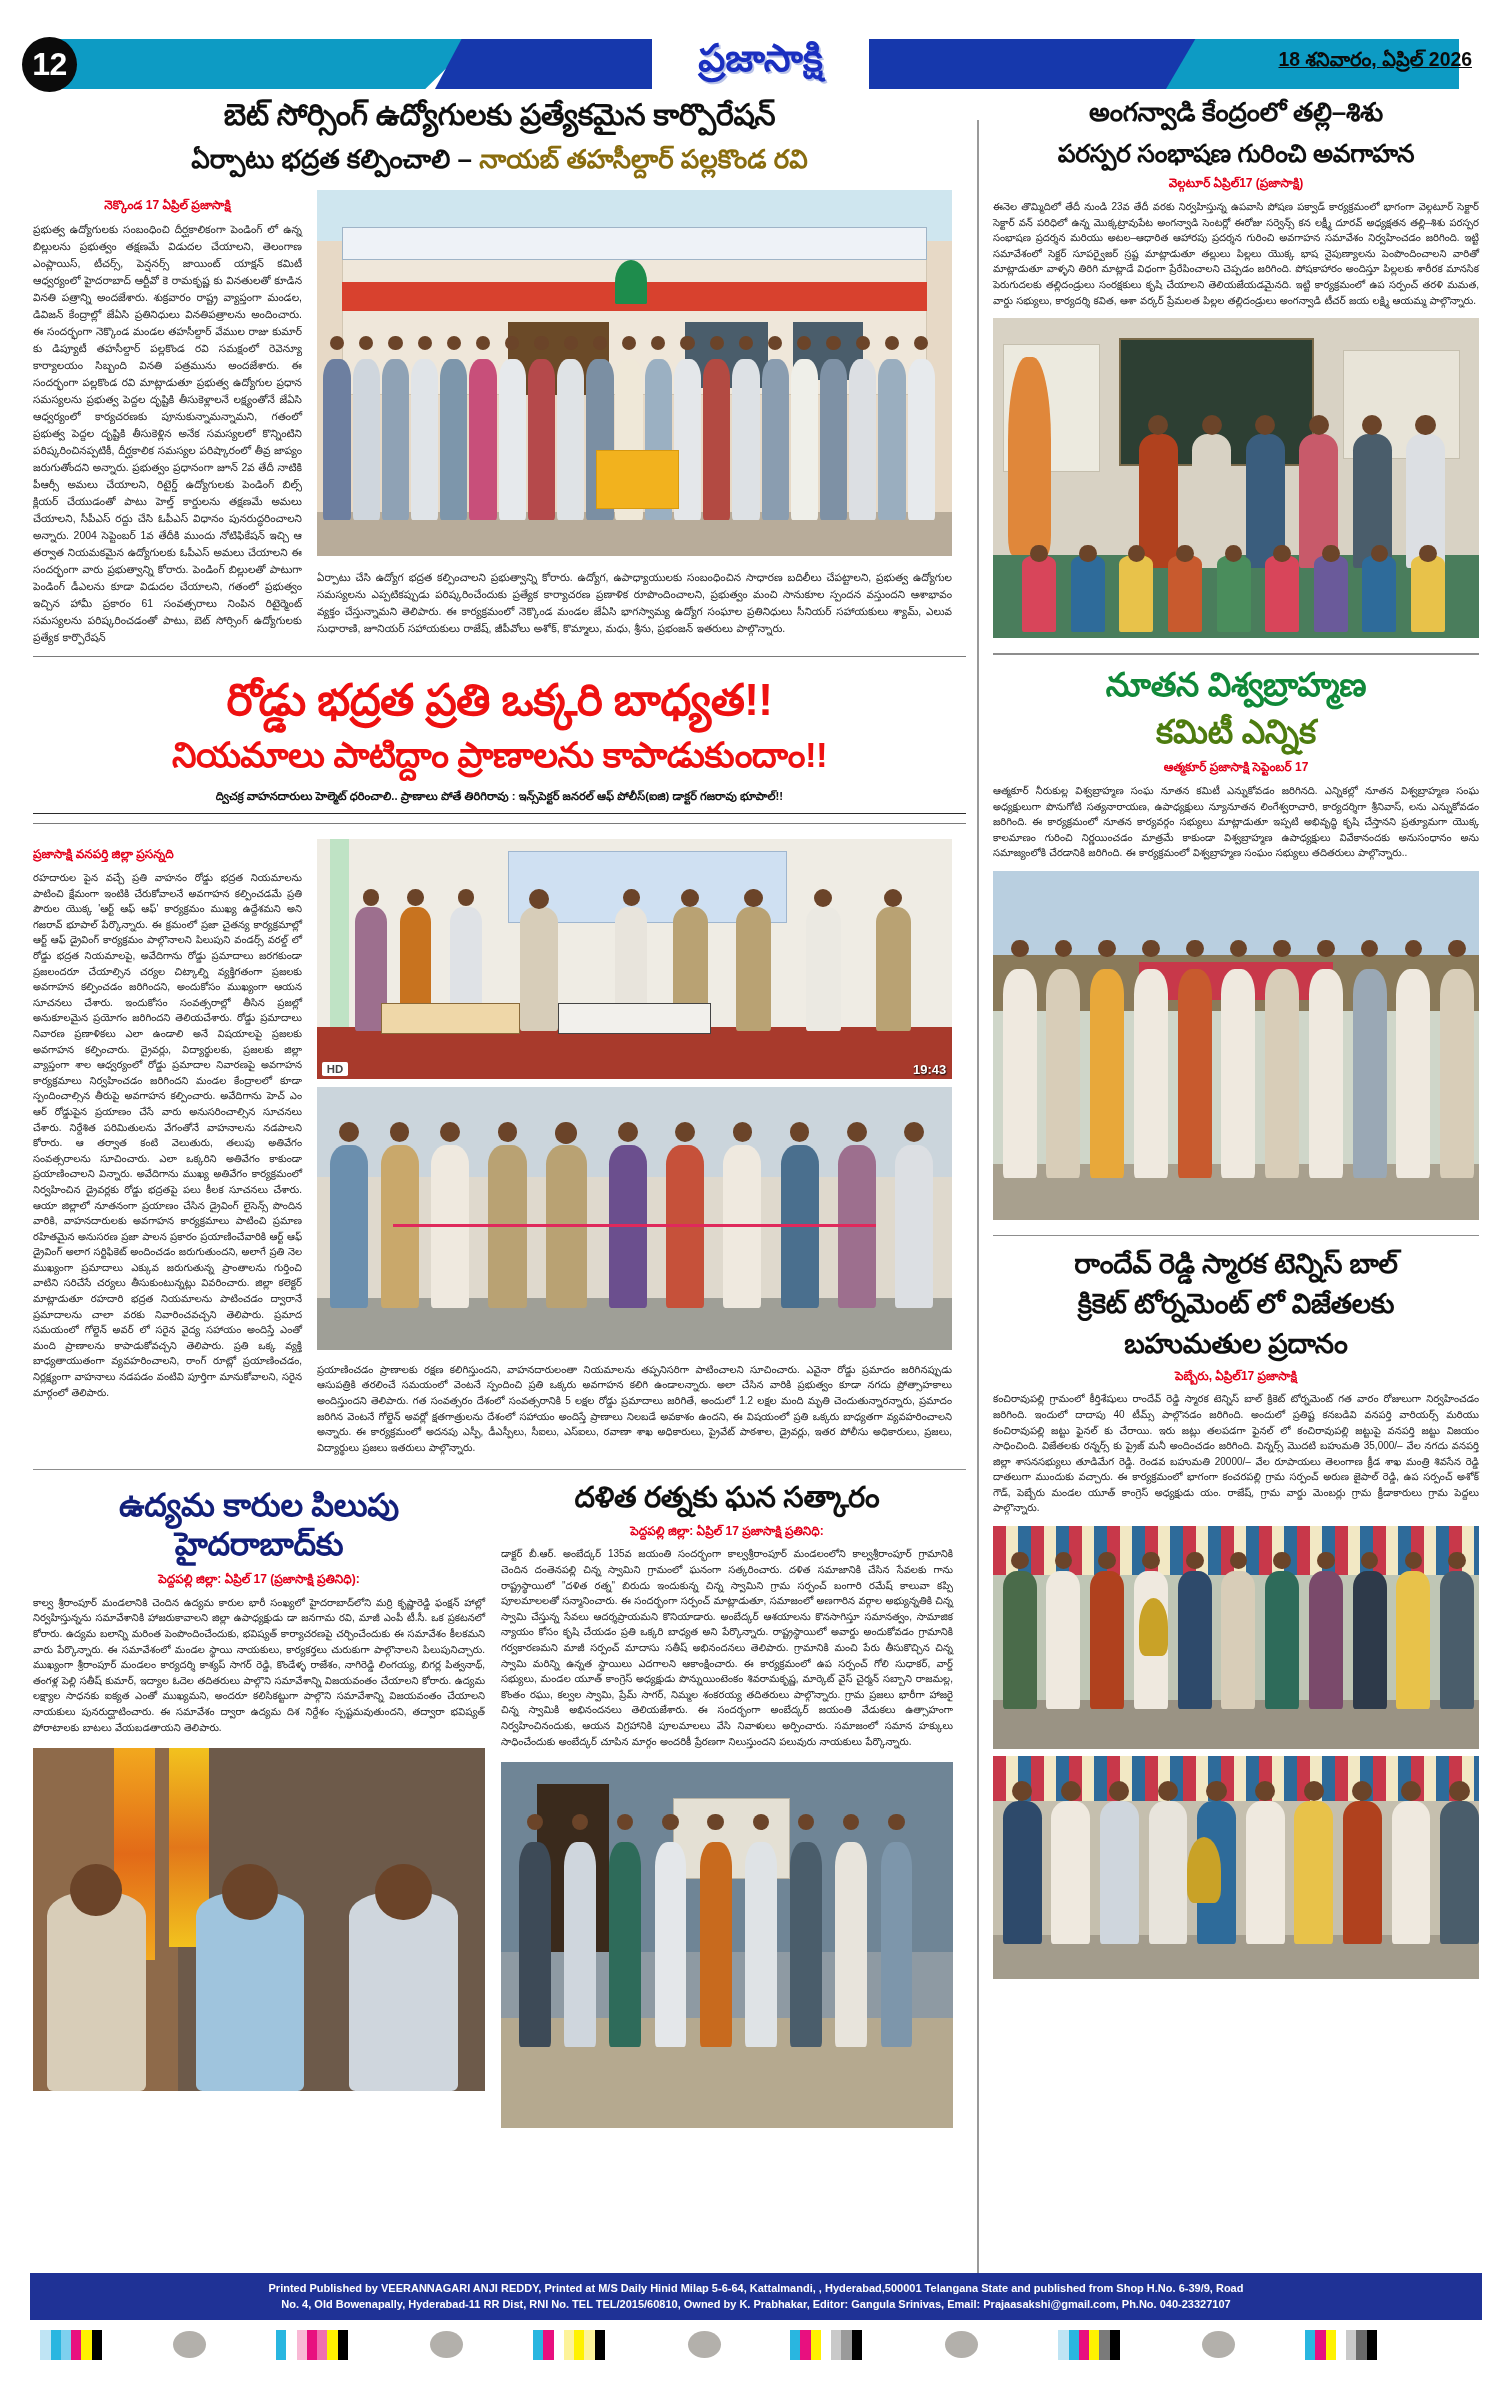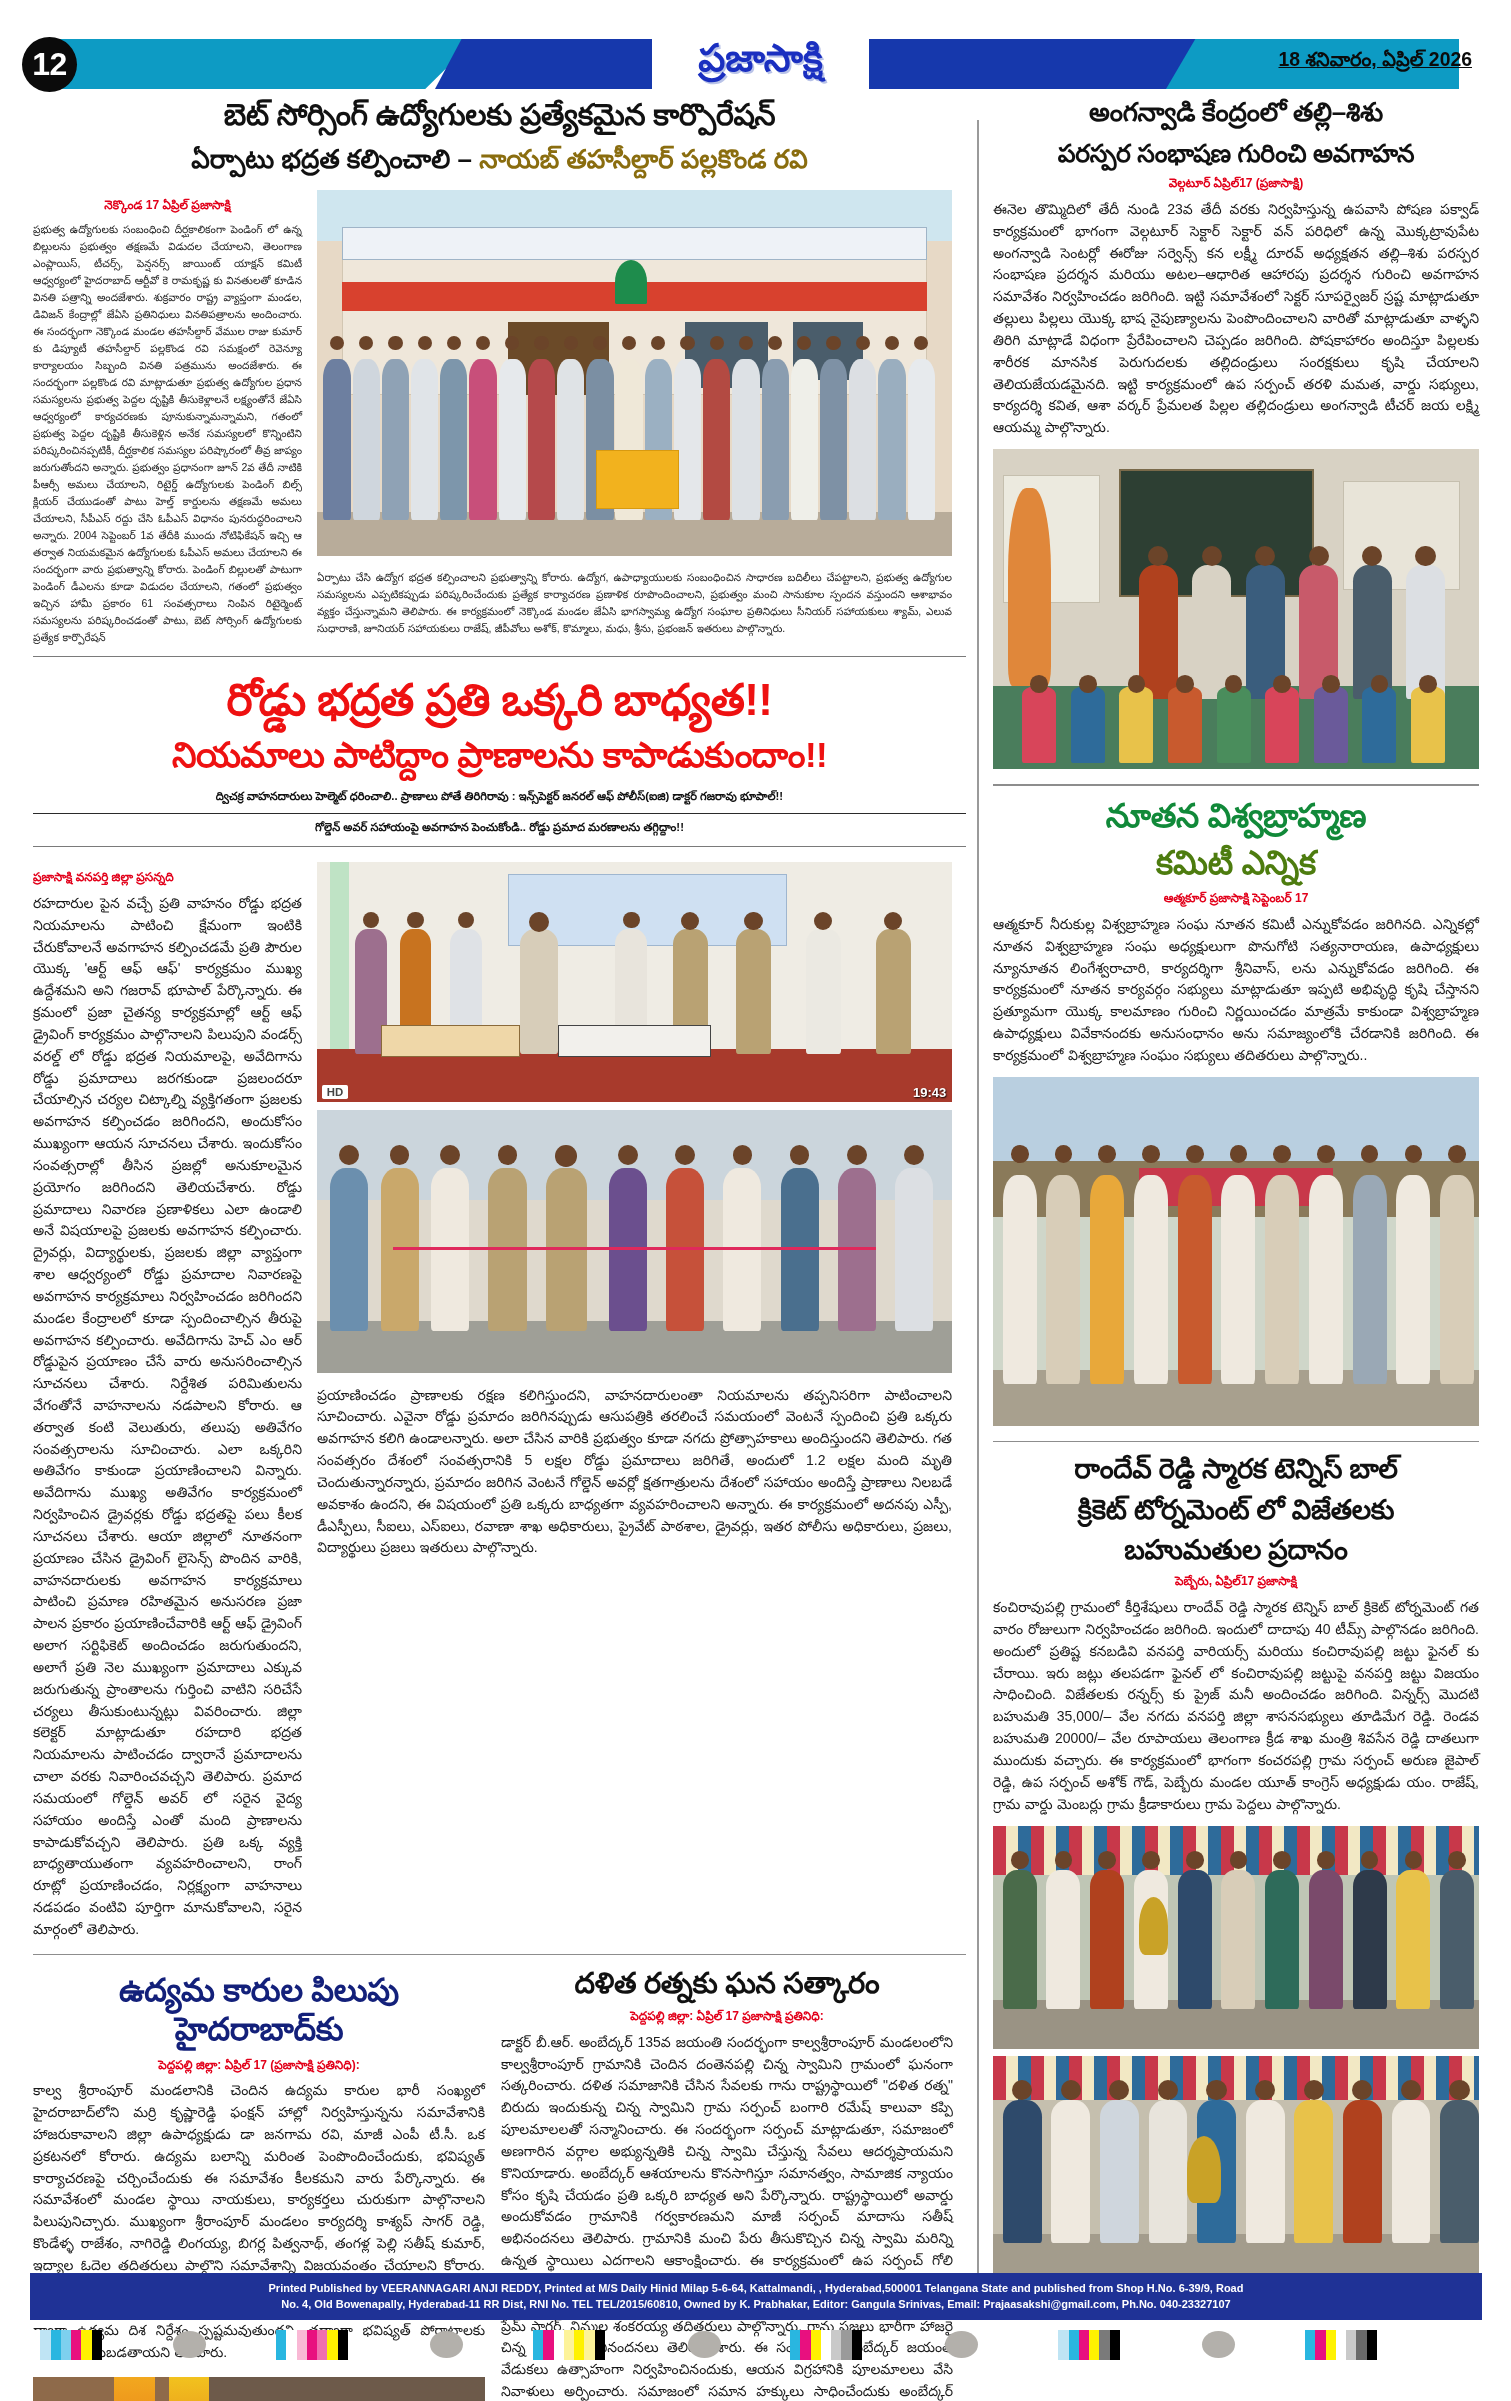--- a/index.html
+++ b/index.html
@@ -82,21 +82,21 @@
   }
   .byline-left { text-align: left; }
 
   
   .bodytext {
     font-size: 10.5px; line-height: 1.62; color: #1a1a1a;
     text-align: justify; text-justify: inter-word;
     font-family: "Liberation Sans", sans-serif;
     word-spacing: 0.6px;
   }
-  .bodytext.tight { font-size: 14px; line-height: 1.56; }
+  .bodytext.tight { font-size: 10px; line-height: 1.56; }
 
   
   .photo { position: relative; overflow: hidden; background: #c9c9c9; }
   .crowd { position:absolute; bottom:14%; left:0; width:100%; height:46%; }
   .crowd i {
     position:absolute; bottom:0; width:4.3%; height:100%;
     border-radius:40% 40% 6% 6% / 12% 12% 3% 3%;
   }
   .crowd i::after{
     content:''; position:absolute; left:24%; top:-14%;
@@ -220,21 +220,20 @@
           </div>
           <div class="bodytext" style="margin-top:12.6px;">ఏర్పాటు చేసి ఉద్యోగ భద్రత కల్పించాలని ప్రభుత్వాన్ని కోరారు. ఉద్యోగ, ఉపాధ్యాయులకు సంబంధించిన సాధారణ బదిలీలు చేపట్టాలని, ప్రభుత్వ ఉద్యోగుల సమస్యలను ఎప్పటికప్పుడు పరిష్కరించేందుకు ప్రత్యేక కార్యాచరణ ప్రణాళిక రూపొందించాలని, ప్రభుత్వం మంచి సానుకూల స్పందన వస్తుందని ఆశాభావం వ్యక్తం చేస్తున్నామని తెలిపారు. ఈ కార్యక్రమంలో నెక్కొండ మండల జేఏసి భాగస్వామ్య ఉద్యోగ సంఘాల ప్రతినిధులు సీనియర్ సహాయకులు శ్యామ్, ఎలువ సుధారాణి, జూనియర్ సహాయకులు రాజేష్, జీపీవోలు అశోక్, కొమ్మాలు, మధు, శ్రీను, ప్రభంజన్ ఇతరులు పాల్గొన్నారు.</div>
         </div>
       </div>
     </div>
 
     <div class="promo">
       <div class="l1">రోడ్డు భద్రత ప్రతి ఒక్కరి బాధ్యత!!</div>
       <div class="l2">నియమాలు పాటిద్దాం ప్రాణాలను కాపాడుకుందాం!!</div>
       <div class="p1">ద్విచక్ర వాహనదారులు హెల్మెట్ ధరించాలి.. ప్రాణాలు పోతే తిరిగిరావు : ఇన్స్‌పెక్టర్ జనరల్ ఆఫ్ పోలీస్(ఐజి) డాక్టర్ గజరావు భూపాల్!!</div>
-      <div class="p2">గోల్డెన్ అవర్ సహాయంపై అవగాహన పెంచుకోండి.. రోడ్డు ప్రమాద మరణాలను తగ్గిద్దాం!!</div>
     </div>
 
     <div style="display:flex; gap:15px; margin-top:15px;">
       <div style="width:269px;">
         <div class="byline byline-left">ప్రజాసాక్షి వనపర్తి జిల్లా ప్రసన్నది</div>
         <div class="bodytext tight">రహదారుల పైన వచ్చే ప్రతి వాహనం రోడ్డు భద్రత నియమాలను పాటించి క్షేమంగా ఇంటికి చేరుకోవాలనే అవగాహన కల్పించడమే ప్రతి పౌరుల యొక్క 'ఆర్ట్ ఆఫ్ ఆఫ్' కార్యక్రమం ముఖ్య ఉద్దేశమని అని గజరావ్ భూపాల్ పేర్కొన్నారు. ఈ క్రమంలో ప్రజా చైతన్య కార్యక్రమాల్లో ఆర్ట్ ఆఫ్ డ్రైవింగ్ కార్యక్రమం పాల్గొనాలని పిలుపుని వండర్స్ వరల్డ్ లో రోడ్డు భద్రత నియమాలపై, అవేదిగాను రోడ్డు ప్రమాదాలు జరగకుండా ప్రజలందరూ చేయాల్సిన చర్యల చిట్కాల్ని వ్యక్తిగతంగా ప్రజలకు అవగాహన కల్పించడం జరిగిందని, అందుకోసం ముఖ్యంగా ఆయన సూచనలు చేశారు. ఇందుకోసం సంవత్సరాల్లో తీసిన ప్రజల్లో అనుకూలమైన ప్రయోగం జరిగిందని తెలియచేశారు. రోడ్డు ప్రమాదాలు నివారణ ప్రణాళికలు ఎలా ఉండాలి అనే విషయాలపై ప్రజలకు అవగాహన కల్పించారు. ద్రైవర్లు, విద్యార్థులకు, ప్రజలకు జిల్లా వ్యాప్తంగా శాల ఆధ్వర్యంలో రోడ్డు ప్రమాదాల నివారణపై అవగాహన కార్యక్రమాలు నిర్వహించడం జరిగిందని మండల కేంద్రాలలో కూడా స్పందించాల్సిన తీరుపై అవగాహన కల్పించారు. అవేదిగాను హెచ్ ఎం ఆర్ రోడ్డుపైన ప్రయాణం చేసే వారు అనుసరించాల్సిన సూచనలు చేశారు. నిర్దేశిత పరిమితులను వేగంతోనే వాహనాలను నడపాలని కోరారు. ఆ తర్వాత కంటి వెలుతురు, తలుపు అతివేగం సంవత్సరాలను సూచించారు. ఎలా ఒక్కరిని అతివేగం కాకుండా ప్రయాణించాలని విన్నారు. అవేదిగాను ముఖ్య అతివేగం కార్యక్రమంలో నిర్వహించిన డ్రైవర్లకు రోడ్డు భద్రతపై పలు కీలక సూచనలు చేశారు. ఆయా జిల్లాలో నూతనంగా ప్రయాణం చేసిన డ్రైవింగ్ లైసెన్స్ పొందిన వారికి, వాహనదారులకు అవగాహన కార్యక్రమాలు పాటించి ప్రమాణ రహితమైన అనుసరణ ప్రజా పాలన ప్రకారం ప్రయాణించేవారికి ఆర్ట్ ఆఫ్ డ్రైవింగ్ అలాగ సర్టిఫికెట్ అందించడం జరుగుతుందని, అలాగే ప్రతి నెల ముఖ్యంగా ప్రమాదాలు ఎక్కువ జరుగుతున్న ప్రాంతాలను గుర్తించి వాటిని సరిచేసే చర్యలు తీసుకుంటున్నట్లు వివరించారు. జిల్లా కలెక్టర్ మాట్లాడుతూ రహదారి భద్రత నియమాలను పాటించడం ద్వారానే ప్రమాదాలను చాలా వరకు నివారించవచ్చని తెలిపారు. ప్రమాద సమయంలో గోల్డెన్ అవర్ లో సరైన వైద్య సహాయం అందిస్తే ఎంతో మంది ప్రాణాలను కాపాడుకోవచ్చని తెలిపారు. ప్రతి ఒక్క వ్యక్తి బాధ్యతాయుతంగా వ్యవహరించాలని, రాంగ్ రూట్లో ప్రయాణించడం, నిర్లక్ష్యంగా వాహనాలు నడపడం వంటివి పూర్తిగా మానుకోవాలని, సరైన మార్గంలో తెలిపారు.</div>
       </div>
       <div style="width:635px;">
 
         <div class="photo" style="width:635px;height:240px;">

